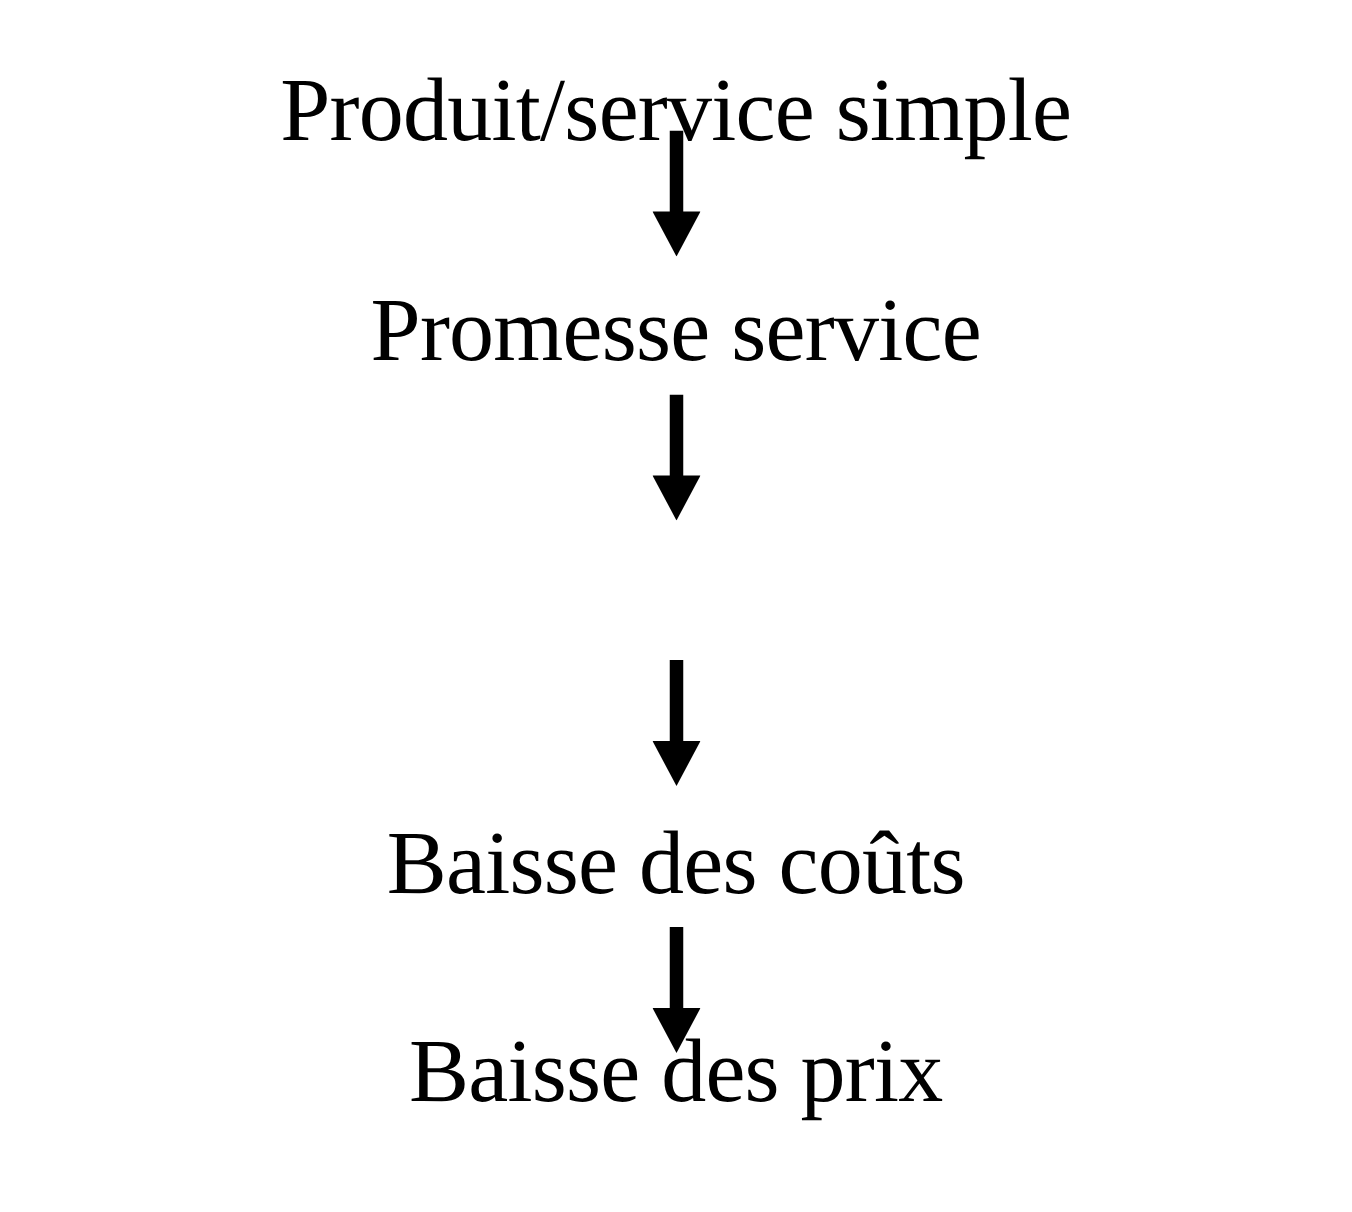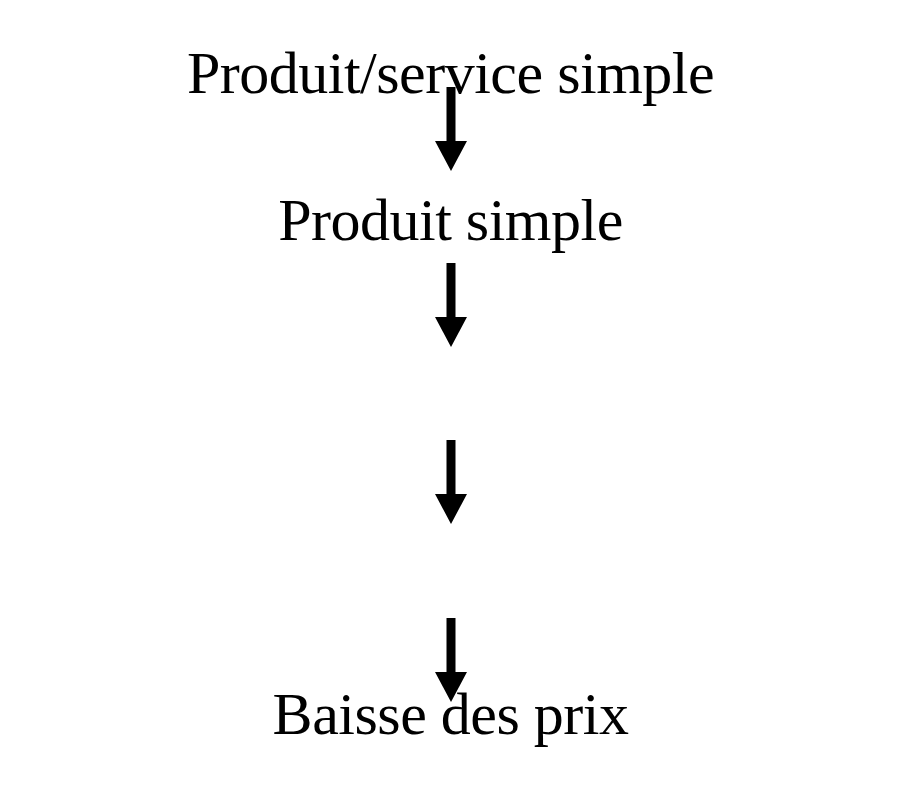--- a/index.html
+++ b/index.html
@@ -51,33 +51,34 @@
 
 <div class="canvas">
 
   <div class="step step-1">Produit/service simple</div>
 
   <svg class="arrow arrow-1" width="32" height="84" viewBox="0 0 32 84" aria-hidden="true">
     <rect class="shape" x="11.5" y="0" width="9" height="57"></rect>
     <polygon class="shape" points="0,54 32,54 16,84"></polygon>
   </svg>
 
-  <div class="step step-2">Produit simple</div>
+  <div class="step step-2">Promesse service</div>
 
   <svg class="arrow arrow-2" width="32" height="84" viewBox="0 0 32 84" aria-hidden="true">
     <rect class="shape" x="11.5" y="0" width="9" height="57"></rect>
     <polygon class="shape" points="0,54 32,54 16,84"></polygon>
   </svg>
 
 
   <svg class="arrow arrow-3" width="32" height="84" viewBox="0 0 32 84" aria-hidden="true">
     <rect class="shape" x="11.5" y="0" width="9" height="57"></rect>
     <polygon class="shape" points="0,54 32,54 16,84"></polygon>
   </svg>
 
+  <div class="step step-4">Baisse des coûts</div>
 
   <svg class="arrow arrow-4" width="32" height="84" viewBox="0 0 32 84" aria-hidden="true">
     <rect class="shape" x="11.5" y="0" width="9" height="57"></rect>
     <polygon class="shape" points="0,54 32,54 16,84"></polygon>
   </svg>
 
   <div class="step step-5">Baisse des prix</div>
 
 </div>
 

